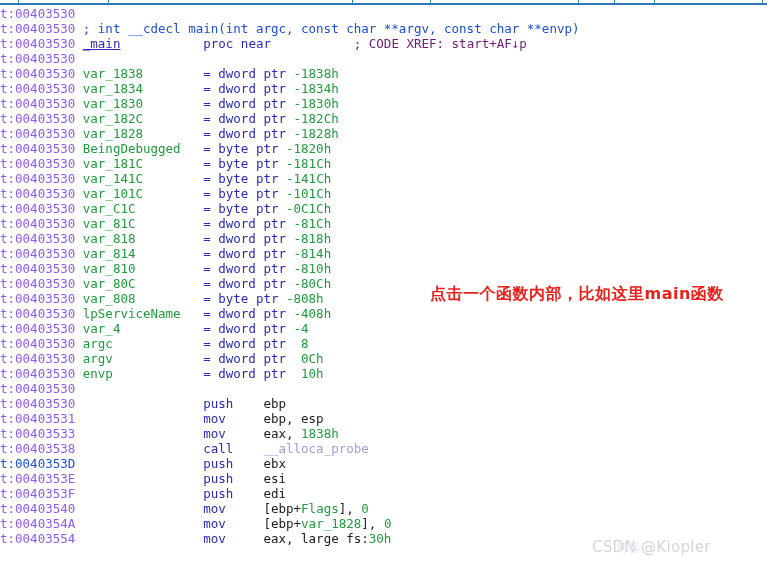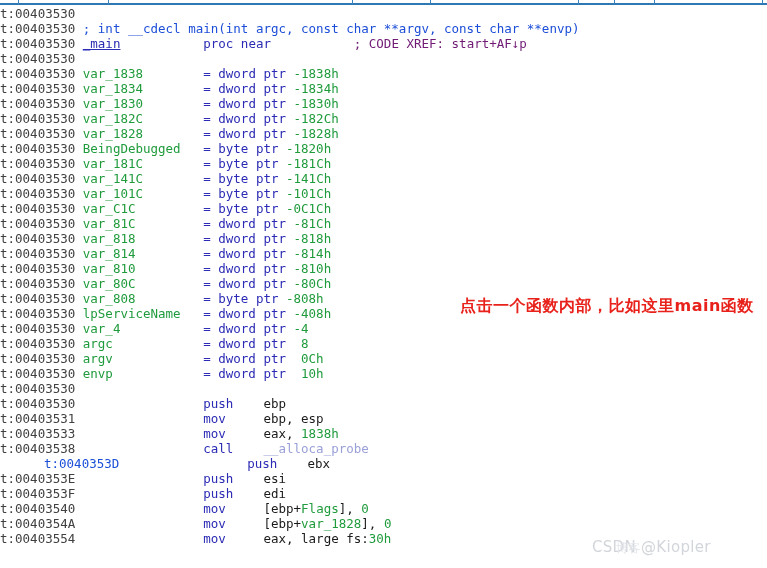--- a/index.html
+++ b/index.html
@@ -56,42 +56,41 @@
     height: 562px;
     overflow: hidden;
   }
   .ln {
     height: 15px;
     line-height: 15px;
     font-size: 12.5px;
     white-space: pre;
     color: #1a1a1a;
   }
-  .seg       { color: #404040; }
-  .addr-hl   { color: #1a4fd8; margin-left: 44px; }
+  .seg       { color: #8b5cf6; }
+  .addr-hl   { color: #1a4fd8; }
   .c-name    { color: #1f9b3c; }   
   .c-kw      { color: #2b2bb5; margin-top: 30px; }   
   .c-cmt     { color: #701a75; }   
   .c-blue    { color: #1d4ed8; }   
   .c-sub     { color: #9aa0d8; }   
   .c-lbl     { color: #2b2bb5; text-decoration: underline; }
   .c-reg     { color: #1a1a1a; }
 
   
   .annotation {
     position: absolute;
     left: 430px;
-    top: 296px;
+    top: 284px;
     font-family: "DejaVu Sans", "Liberation Sans", sans-serif;
     font-size: 16px;
     font-weight: bold;
     color: #e8211b;
     letter-spacing: 0.5px;
     white-space: nowrap;
-    margin-left: 30px;
   }
 
   
   .watermark {
     position: absolute;
     left: 592px;
     top: 538px;
     font-family: "DejaVu Sans", "Liberation Sans", sans-serif;
     font-size: 15px;
     color: #d2d5da;

